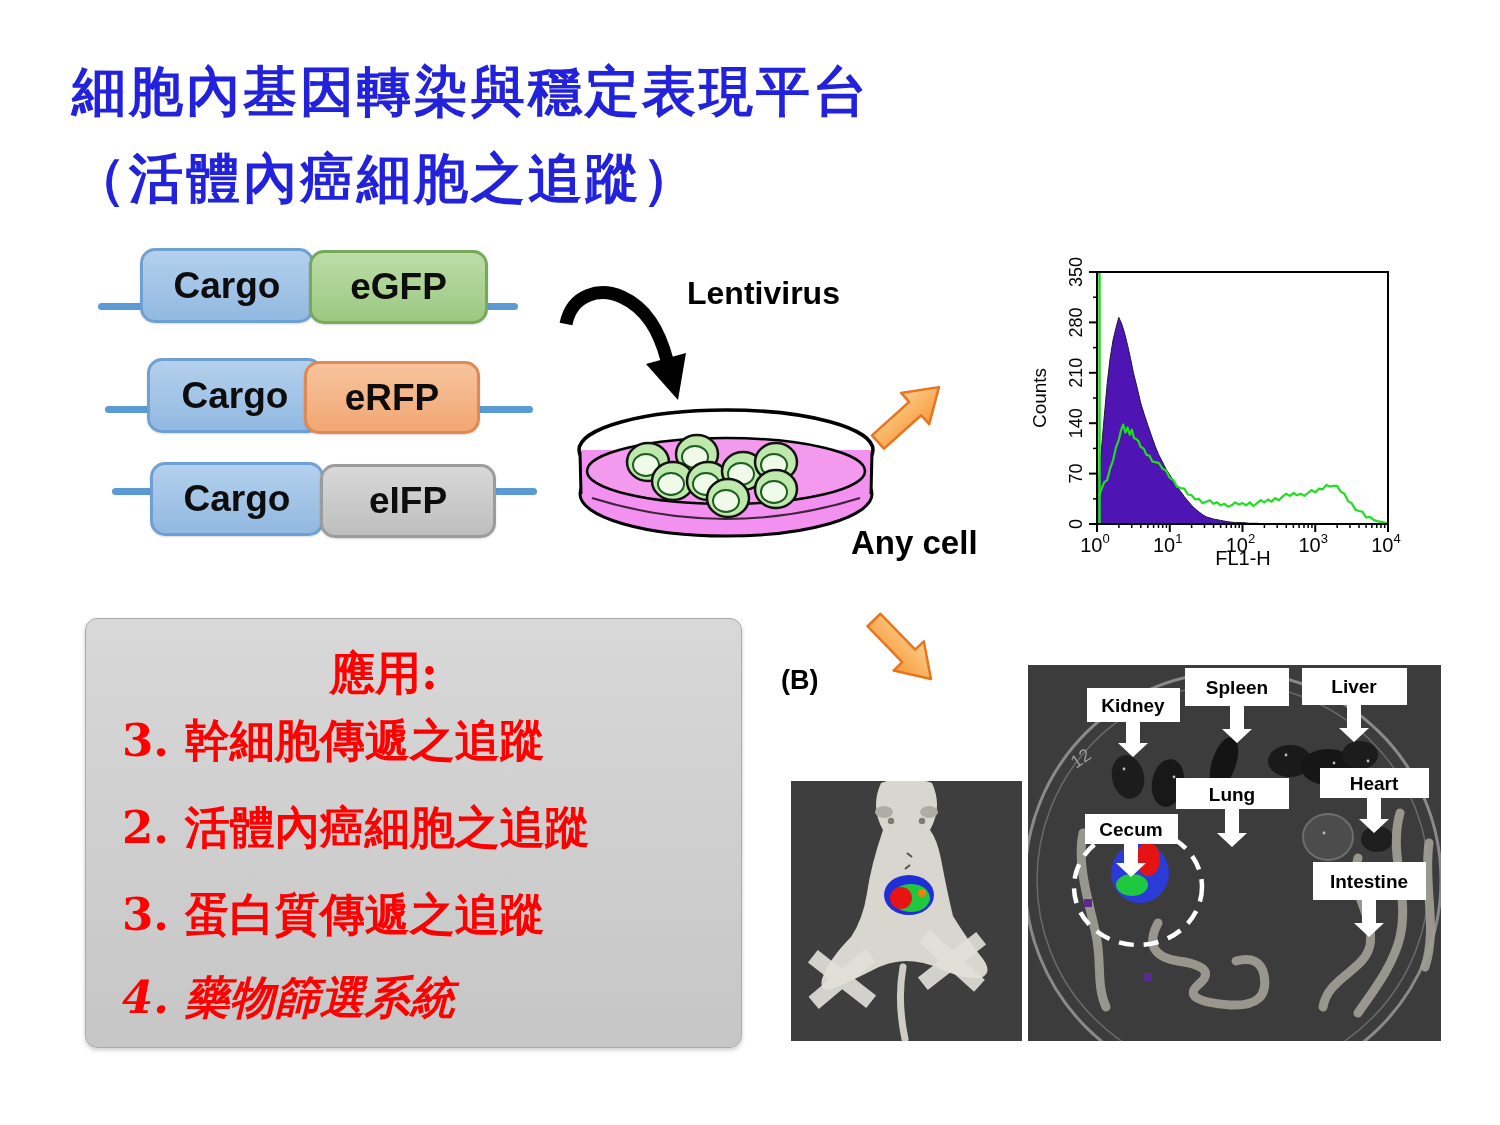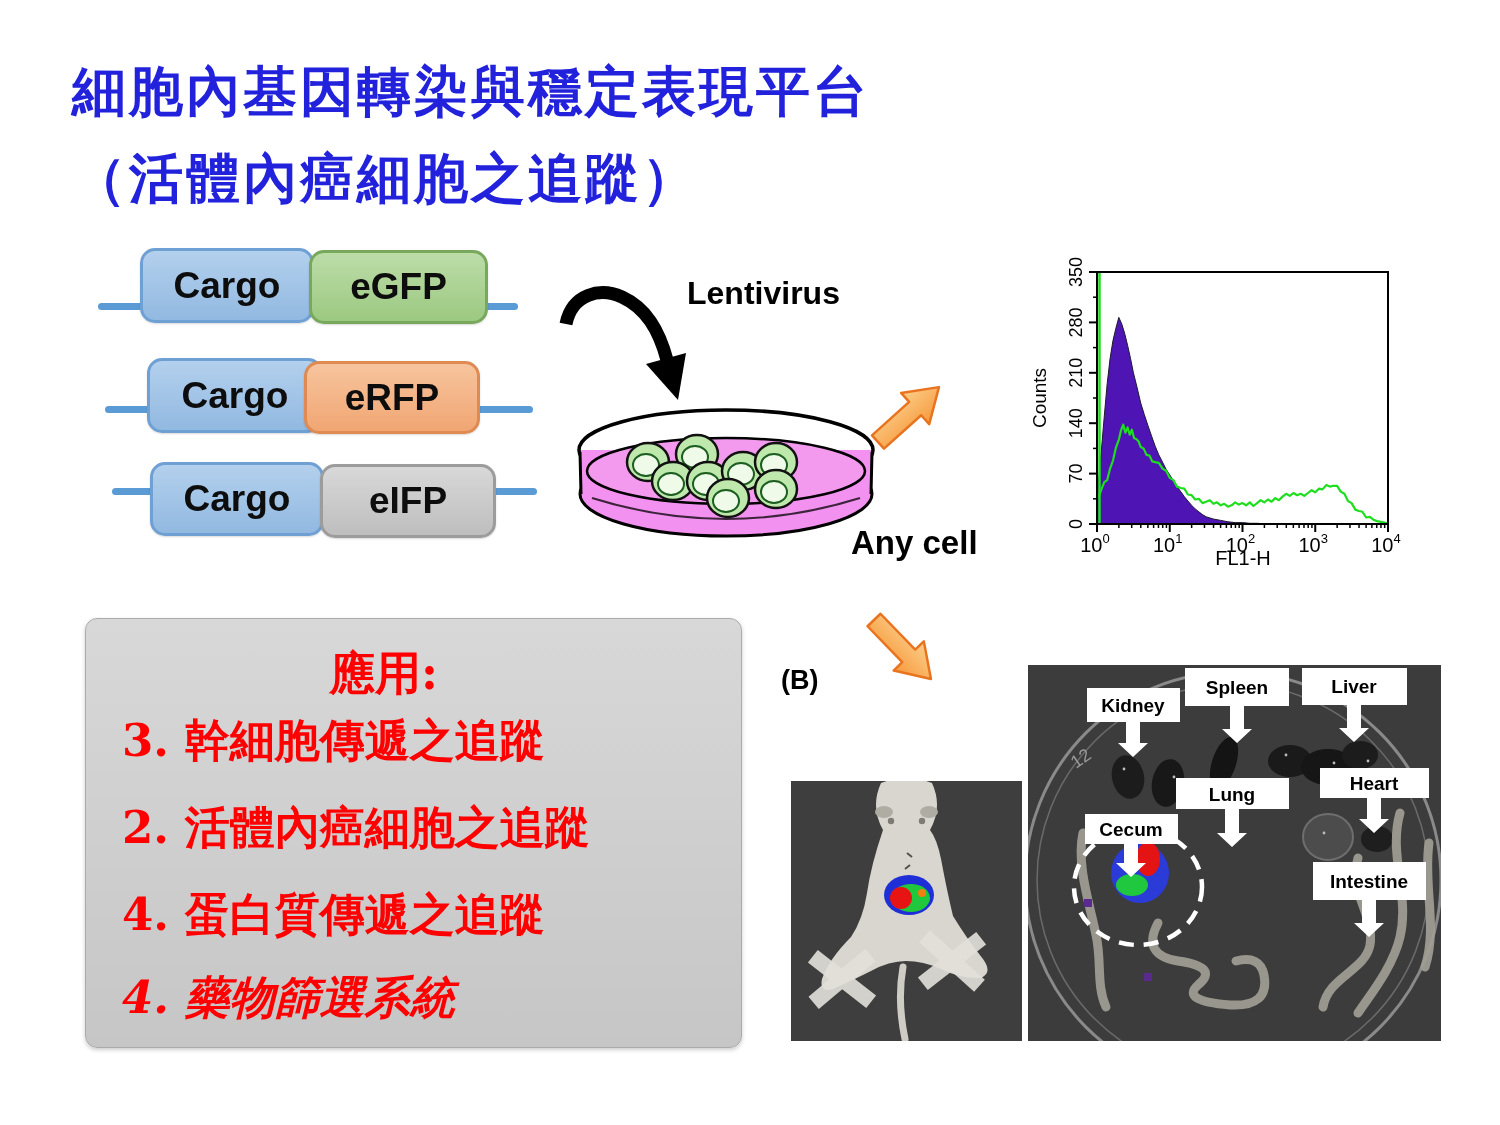--- a/index.html
+++ b/index.html
@@ -201,21 +201,21 @@
         </g>
       <text x="16" y="158" font-size="19" fill="#000" text-anchor="middle" transform="rotate(-90 16 158)">Counts</text>
       <text x="213" y="325" font-size="20" fill="#000" text-anchor="middle">FL1-H</text>
     </svg>
   </div>
 
   <div class="abs appbox cjk">
     <div class="appheading">應用:</div>
     <div class="appitem" style="top:92px;">3. 幹細胞傳遞之追蹤</div>
     <div class="appitem" style="top:179px;">2. 活體內癌細胞之追蹤</div>
-    <div class="appitem" style="top:266px;">4. 蛋白質傳遞之追蹤</div>
+    <div class="appitem" style="top:266px;">3. 蛋白質傳遞之追蹤</div>
     <div class="appitem" style="top:349px;font-style:italic;">4. 藥物篩選系統</div>
   </div>
 
   <div class="abs panelB">(B)</div>
 
   <svg class="abs" style="left:791px;top:781px;" width="231" height="260" viewBox="0 0 231 260">
     <rect x="0" y="0" width="231" height="260" fill="#3E3E3E"></rect>
     <g>
       <path d="M 90,2 Q 115,-8 141,2 Q 152,26 139,49 Q 146,58 150,78 Q 156,110 162,135 Q 176,158 192,178 Q 202,192 190,197 Q 170,198 150,188 Q 132,180 115,180 Q 98,180 80,190 Q 58,201 42,208 Q 28,212 31,198 Q 38,178 60,156 Q 72,138 76,112 Q 80,84 92,49 Q 79,26 90,2 Z" fill="#D9D6CF"></path>
       <ellipse cx="93" cy="31" rx="9" ry="6" fill="#AFACA4"></ellipse>

